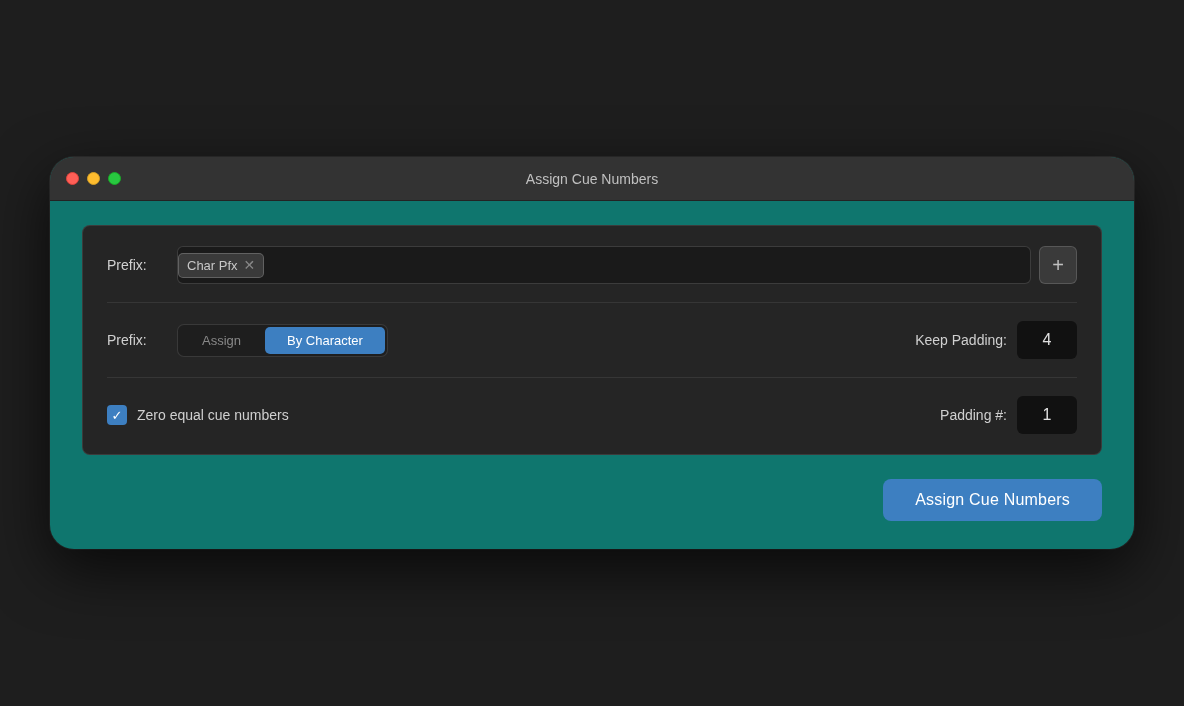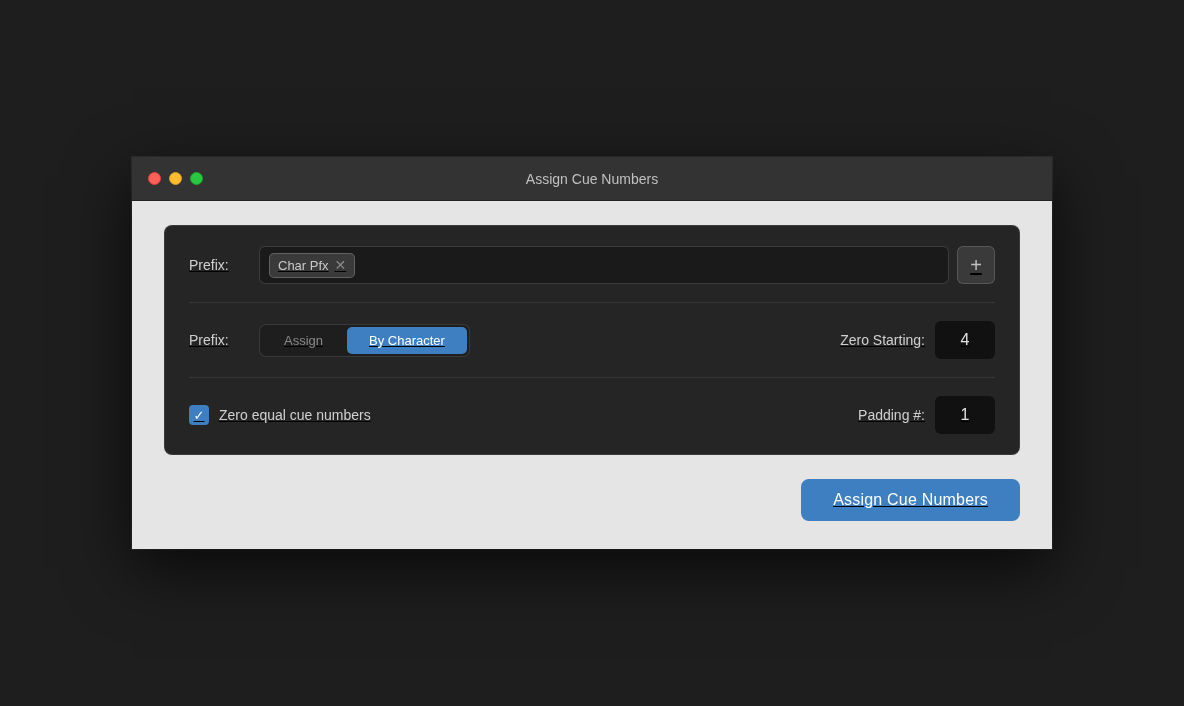--- a/index.html
+++ b/index.html
@@ -8,23 +8,23 @@
       width: 1184px;
       height: 706px;
       background: #1e1e1e;
       display: flex;
       align-items: center;
       justify-content: center;
       font-family: -apple-system, BlinkMacSystemFont, 'Helvetica Neue', Arial, sans-serif;
     }
 
     .window {
-      width: 920px;
-      background: #e5e5e5;
-      border-radius: 0;
+      width: 1084px;
+      background: #0f766e;
+      border-radius: 24px;
       box-shadow: 0 20px 60px rgba(0,0,0,0.7), 0 0 0 1px rgba(255,255,255,0.08);
       overflow: hidden;
     }
 
     .titlebar {
       background: #333333;
       height: 44px;
       display: flex;
       align-items: center;
       padding: 0 16px;
@@ -53,21 +53,20 @@
       position: absolute;
       left: 50%;
       transform: translateX(-50%);
       color: #c0c0c0;
       font-size: 14px;
       font-weight: 500;
     }
 
     .window-content {
       padding: 24px 32px 28px 32px;
-      text-decoration: underline;
     }
 
     .panel {
       background: #252525;
       border: 1px solid rgba(255,255,255,0.1);
       border-radius: 8px;
       padding: 20px 24px;
       margin-bottom: 20px;
     }
 
@@ -89,21 +88,21 @@
     }
 
     
     .prefix-input-container {
       flex: 1;
       display: flex;
       align-items: center;
       background: #1a1a1a;
       border: 1px solid rgba(255,255,255,0.15);
       border-radius: 6px;
-      padding: 4px 6px 4px 9px;
+      padding: 4px 6px 4px 0;
       min-height: 38px;
     }
 
     .tag {
       background: #3a3a3a;
       border: 1px solid rgba(255,255,255,0.2);
       border-radius: 5px;
       padding: 4px 8px;
       display: flex;
       align-items: center;
@@ -298,21 +297,21 @@
 
       <div class="divider"></div>
 
       <div class="row">
         <span class="label">Prefix:</span>
         <div class="segmented-control">
           <div class="segment">Assign</div>
           <div class="segment active">By Character</div>
         </div>
         <div class="zero-padding-group">
-          <span class="zero-padding-label">Zero Starting:</span>
+          <span class="zero-padding-label">Keep Padding:</span>
           <input class="number-input" type="text" value="4" style="">
         </div>
       </div>
 
       <div class="divider"></div>
 
       <div class="row">
         <div class="checkbox-row">
           <div class="checkbox-wrapper">
             <span class="checkbox-check">✓</span>

